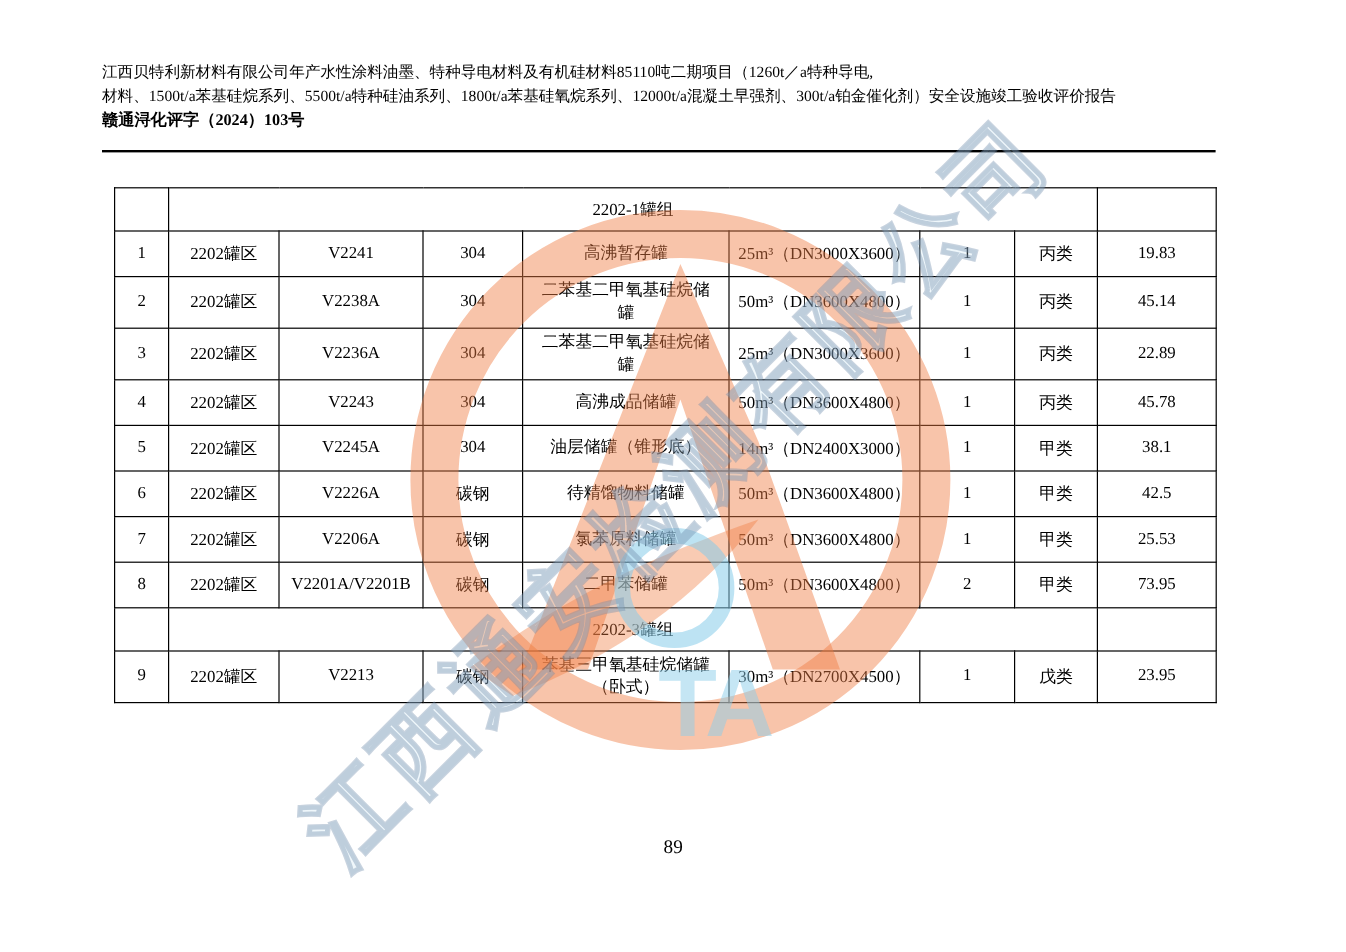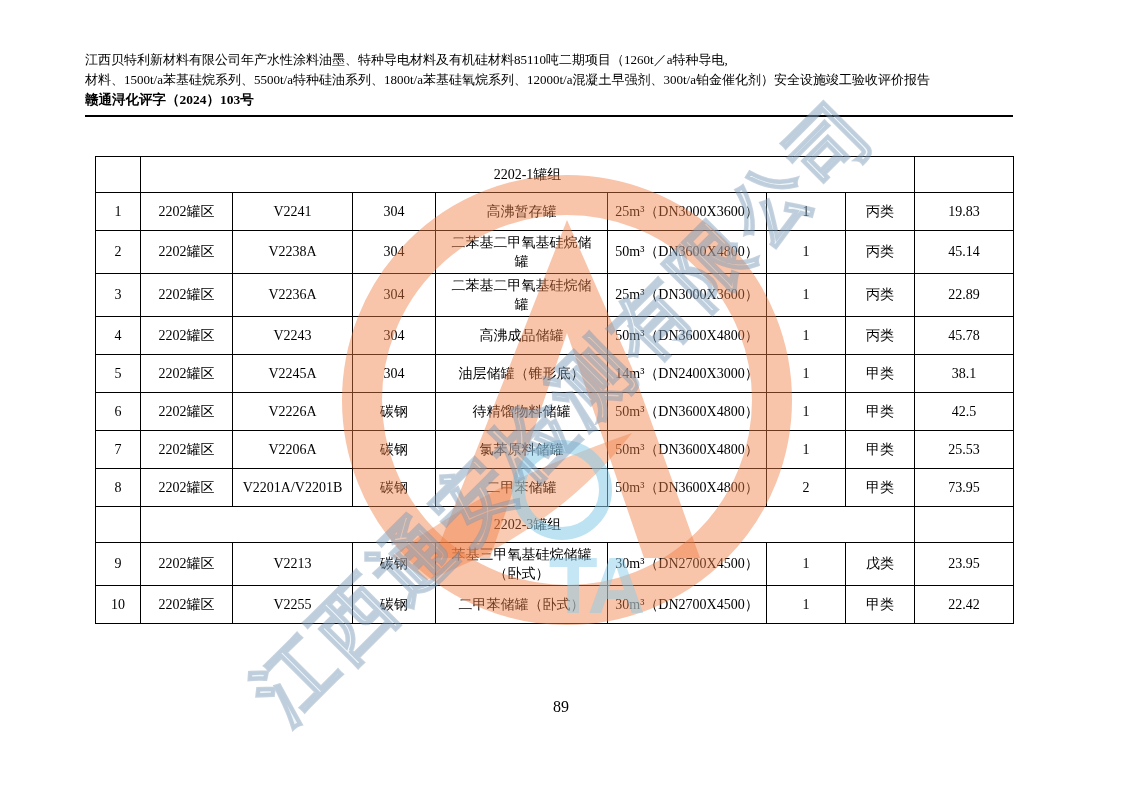--- a/index.html
+++ b/index.html
@@ -13,21 +13,21 @@
     overflow: hidden;
   }
 
   
   .doc-header {
     position: absolute;
     left: 85px;
     top: 50px;
     width: 928px;
     border-bottom: 2px solid #000;
-    padding-bottom: 5px;
+    padding-bottom: 15px;
     font-size: 13px;
     color: #000;
     line-height: 20px;
   }
   .doc-header .h-line { white-space: nowrap; }
   .doc-header .h-line3 { font-weight: bold; font-size: 13.5px; }
 
   
   .tank-table {
     position: absolute;
@@ -237,31 +237,20 @@
         <td>9</td>
         <td>2202罐区</td>
         <td class="cell-tank">V2213</td>
         <td>碳钢</td>
         <td class="cell-name">苯基三甲氧基硅烷储罐（卧式）</td>
         <td class="cell-spec">30m³（DN2700X4500）</td>
         <td>1</td>
         <td>戊类</td>
         <td>23.95</td>
       </tr>
-      <tr>
-        <td>10</td>
-        <td>2202罐区</td>
-        <td class="cell-tank">V2255</td>
-        <td>碳钢</td>
-        <td class="cell-name">二甲苯储罐（卧式）</td>
-        <td class="cell-spec">30m³（DN2700X4500）</td>
-        <td>1</td>
-        <td>甲类</td>
-        <td>22.42</td>
-      </tr>
     </tbody>
   </table>
 
   <div class="watermark">
     <svg class="wm-logo" width="470" height="470" viewBox="0 0 470 470">
       <circle cx="235" cy="232" r="205" fill="none" stroke="rgba(239,125,66,0.45)" stroke-width="40"></circle>
       <path d="M235 52 L300 200 L368 390 L312 390 L235 165 L158 390 L102 390 Z" fill="rgba(239,125,66,0.45)"></path>
       <path d="M60 388 C140 330 200 300 300 265 C250 330 180 380 95 412 Z" fill="rgba(239,125,66,0.40)"></path>
     </svg>
     <div class="wm-blue-ring"></div>

